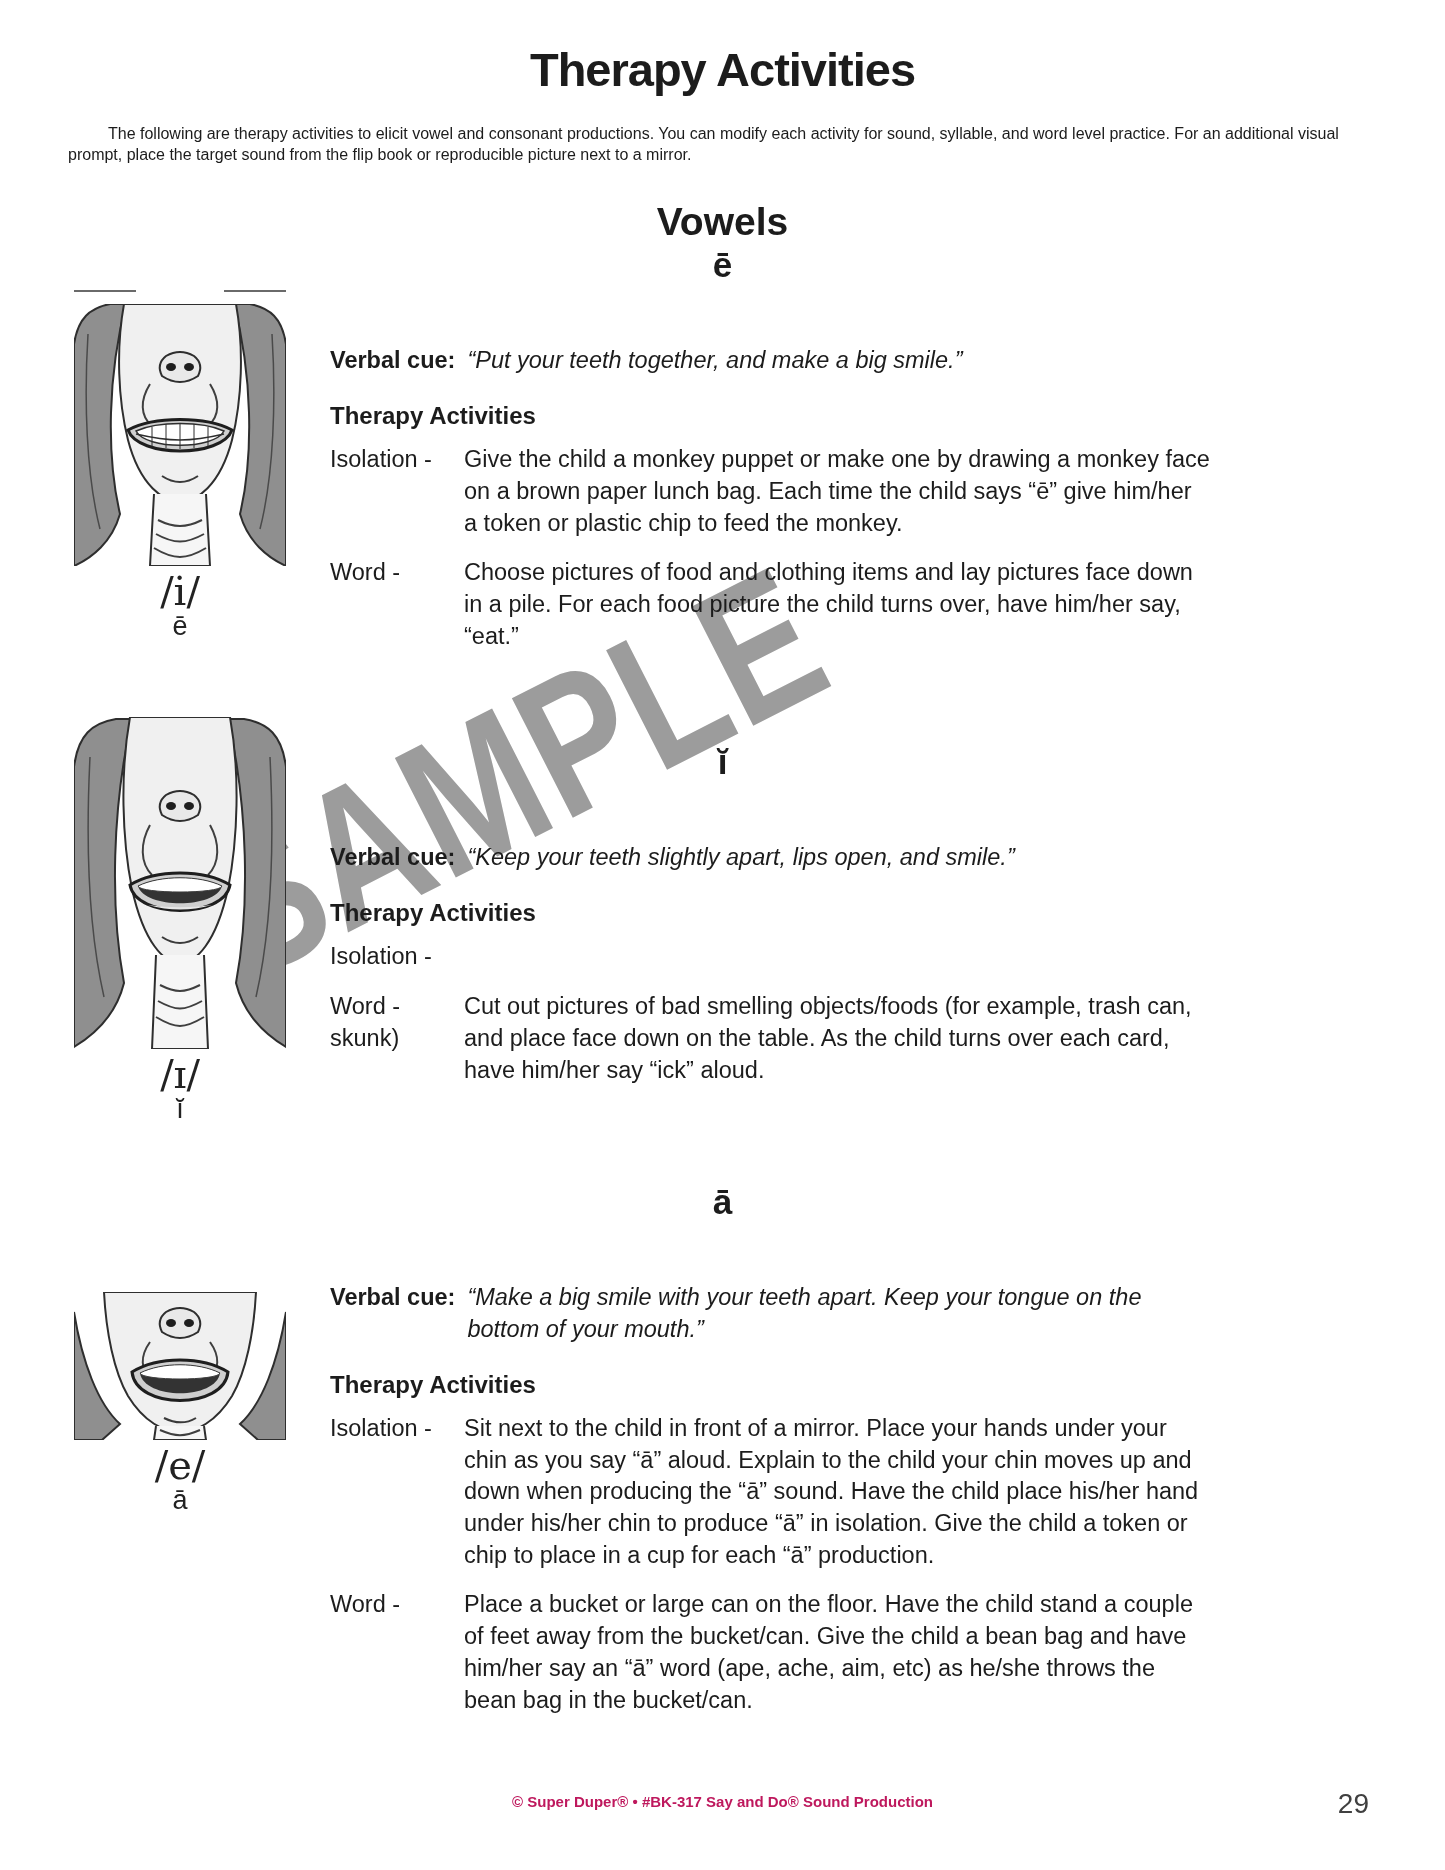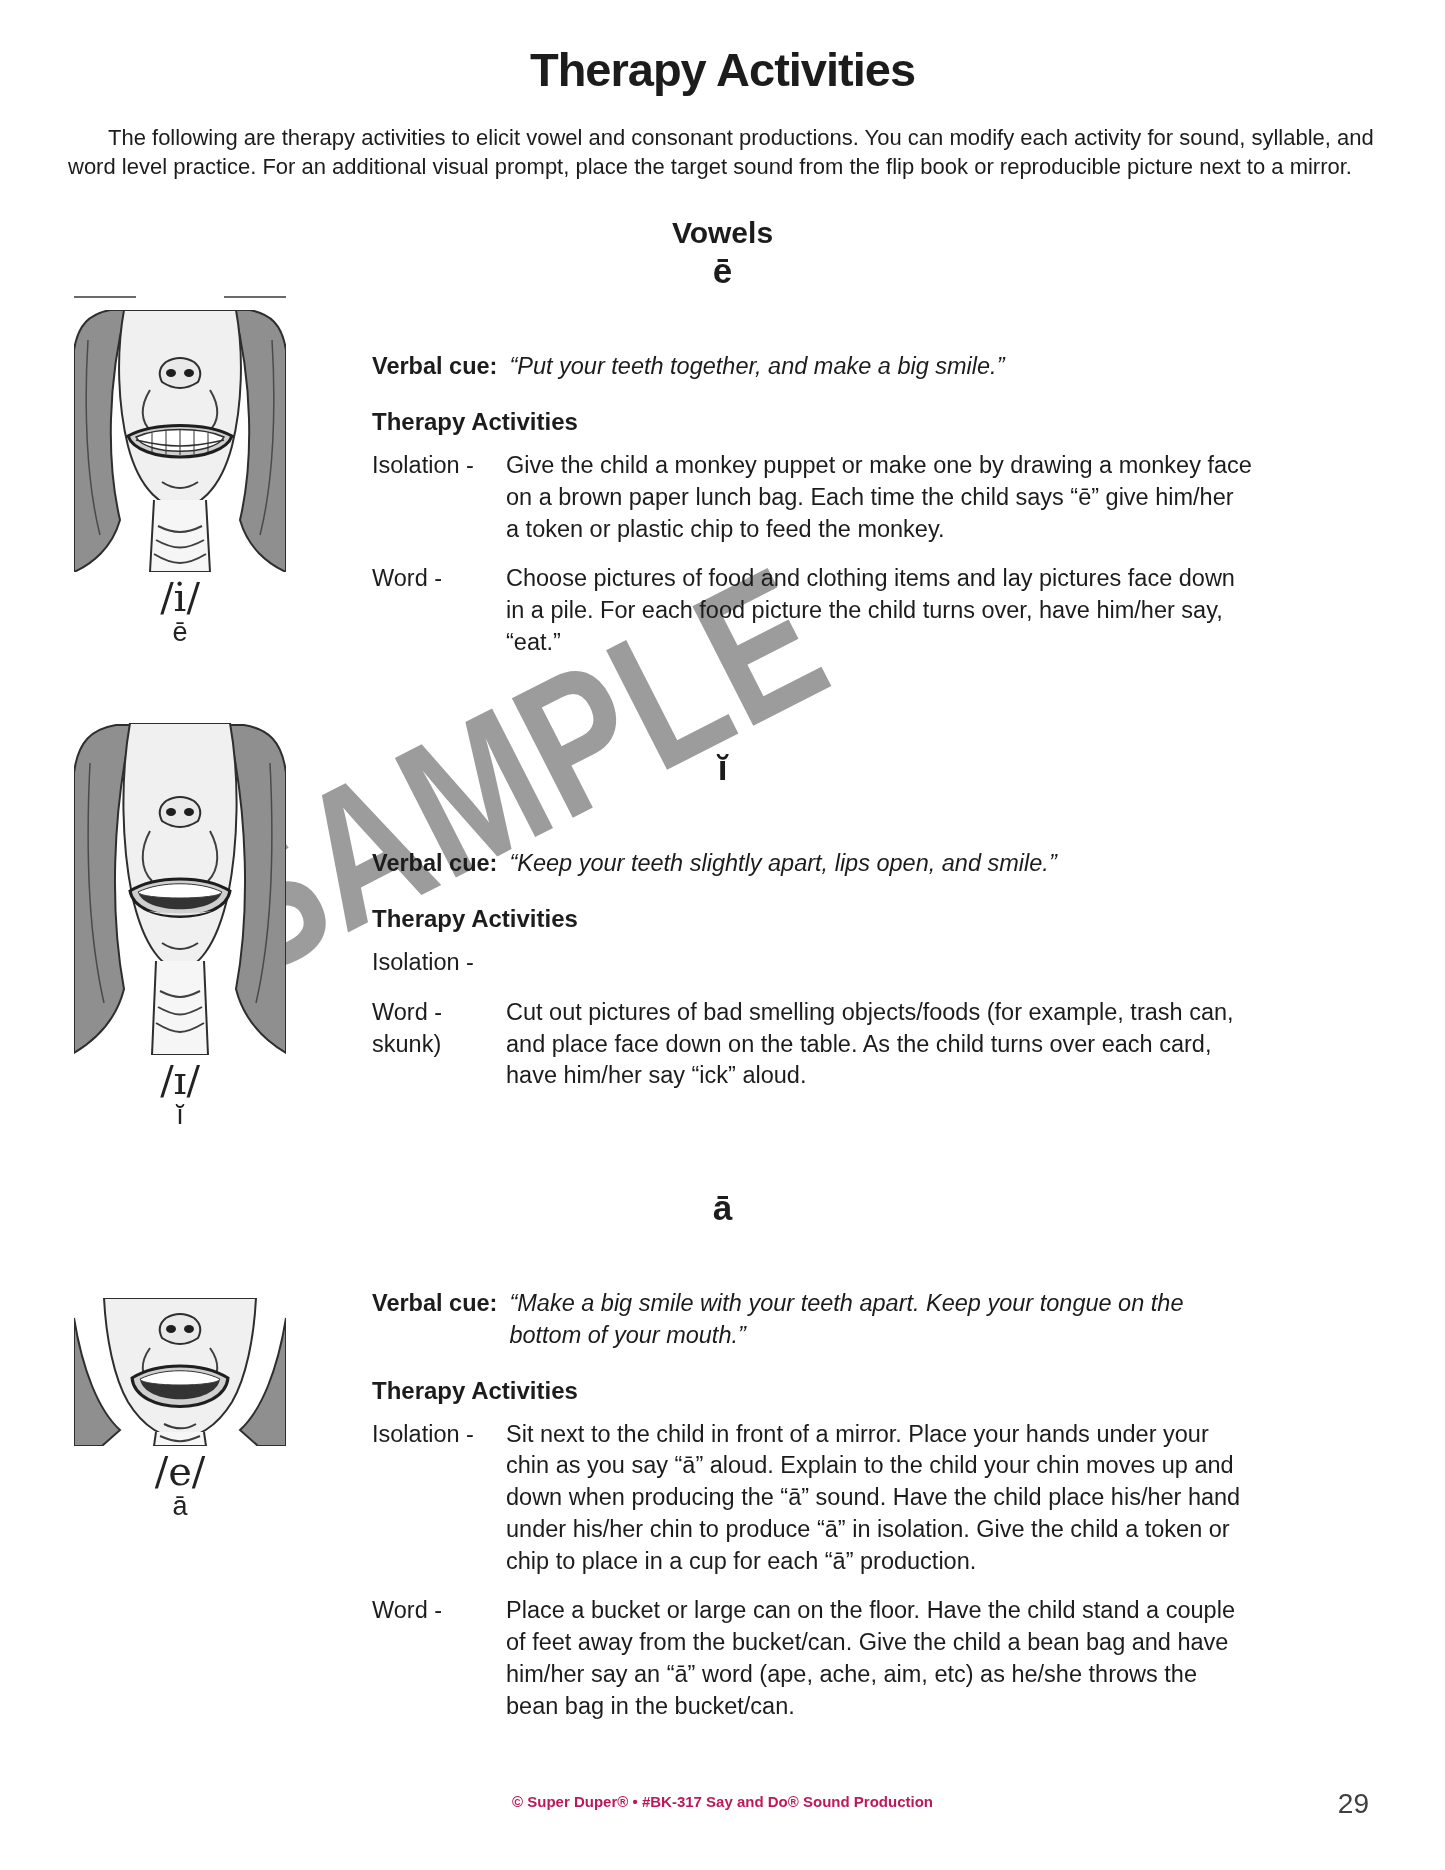--- a/index.html
+++ b/index.html
@@ -12,42 +12,42 @@
     font-size:195px;font-weight:bold;line-height:.8;letter-spacing:2px;
     color:#9c9c9c;transform:rotate(-27deg) scaleX(.8);transform-origin:0 100%;
     white-space:nowrap;user-select:none;
   }
   .layer{position:relative;z-index:1;width:100%;height:100%;border-radius:10px;}
   h1.title{
     text-align:center;font-size:47px;font-weight:bold;margin:0;
     padding-top:42px;letter-spacing:-1px;
   }
   p.intro{
-    margin:26px 68px 12px 68px;font-size:22px;line-height:1.33;
+    margin:26px 68px 12px 68px;font-size:16px;line-height:1.33;
     text-indent:40px;
   }
   h2.vowels{
-    text-align:center;font-size:30px;font-weight:bold;margin:34px 0 2px 0;
+    text-align:center;font-size:39px;font-weight:bold;margin:34px 0 2px 0;
   }
   h3.phoneme{
     text-align:center;font-size:35px;font-weight:bold;margin:0 0 6px 0;line-height:1.1;
   }
   h3.phoneme.sec2{margin-top:72px;}
   h3.phoneme.sec3{margin-top:58px;}
   .row{display:flex;align-items:flex-start;padding-left:74px;}
   figure{margin:0;width:212px;flex:none;}
   figure.f2{margin-top:-70px;}
   figure.f3{margin-top:65px;}
   .cropmarks{display:flex;justify-content:space-between;margin-bottom:12px;}
   .cropmarks span{width:62px;border-top:2px solid #6a6a6a;height:0;}
   figure svg{display:block;}
   figcaption{text-align:center;margin-top:4px;}
   .ipa{font-family:"DejaVu Serif", serif;font-size:40px;line-height:1.05;color:#222;}
   .ph{font-size:27px;line-height:1.1;color:#222;}
-  .content{padding-top:55px;padding-left:86px;width:880px;font-size:23.5px;}
+  .content{padding-top:55px;padding-left:44px;width:880px;font-size:23.5px;}
   .cue{display:flex;margin:0 0 8px 0;line-height:1.33;}
   .cue-label{font-weight:bold;flex:none;margin-right:12px;white-space:nowrap;}
   .cue-text{font-style:italic;max-width:740px;}
   h4.tact{font-size:24px;font-weight:bold;margin:26px 0 14px 0;}
   .activity{display:flex;margin-bottom:18px;line-height:1.35;gap:32px;}
   .activity .label{width:102px;flex:none;}
   .activity .label span{display:block;}
   .activity .text{max-width:748px;}
   footer{
     position:absolute;left:0;bottom:60px;width:100%;text-align:center;

